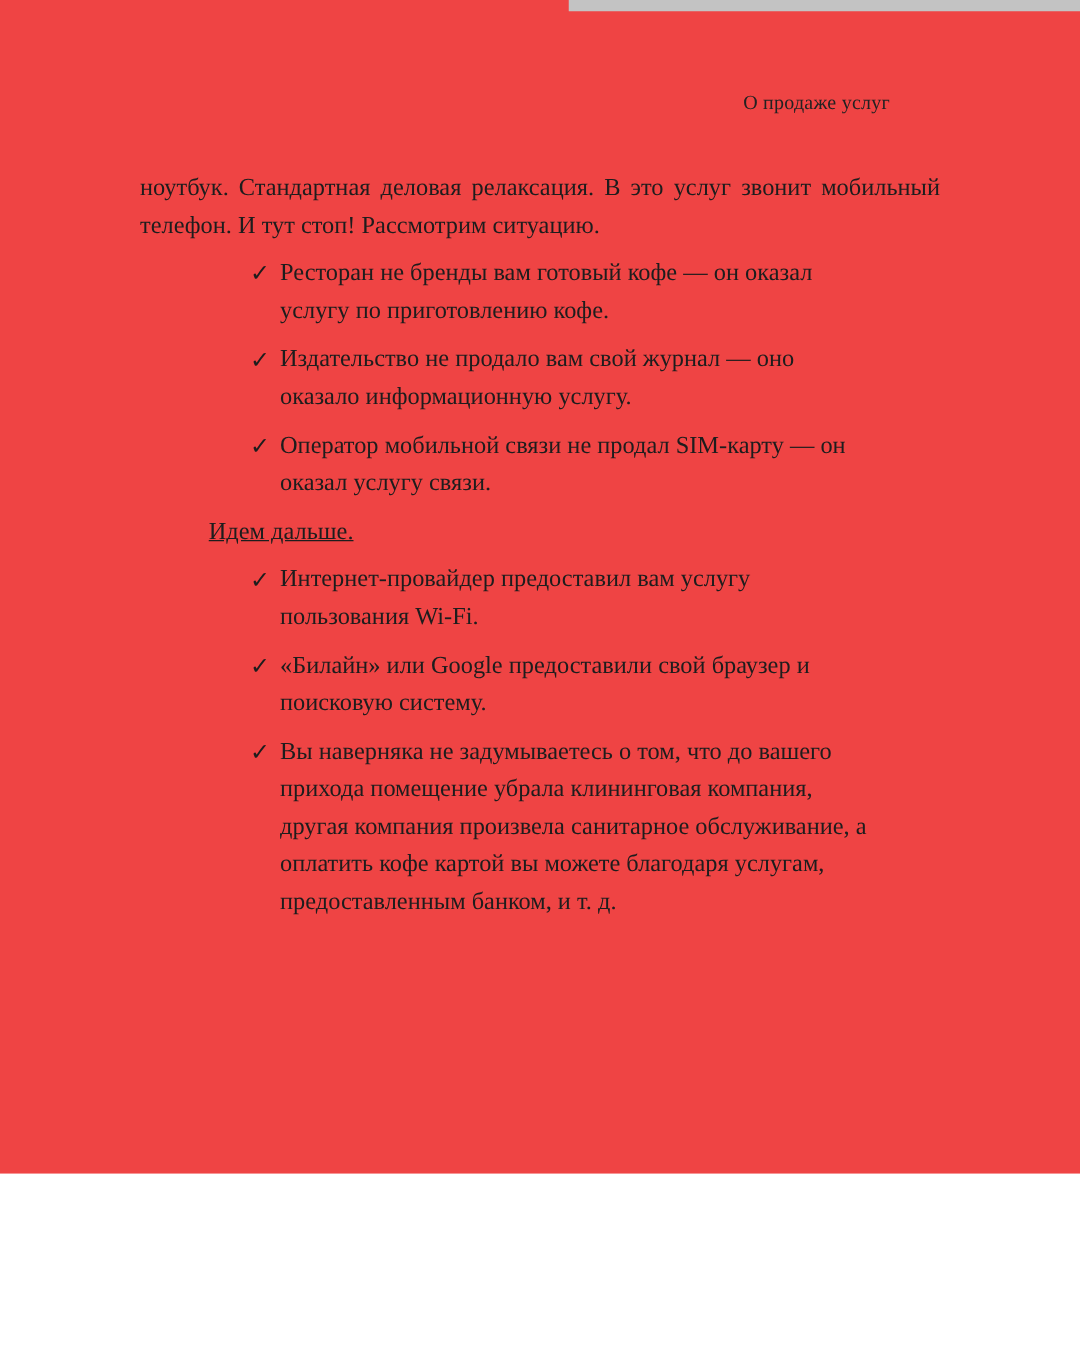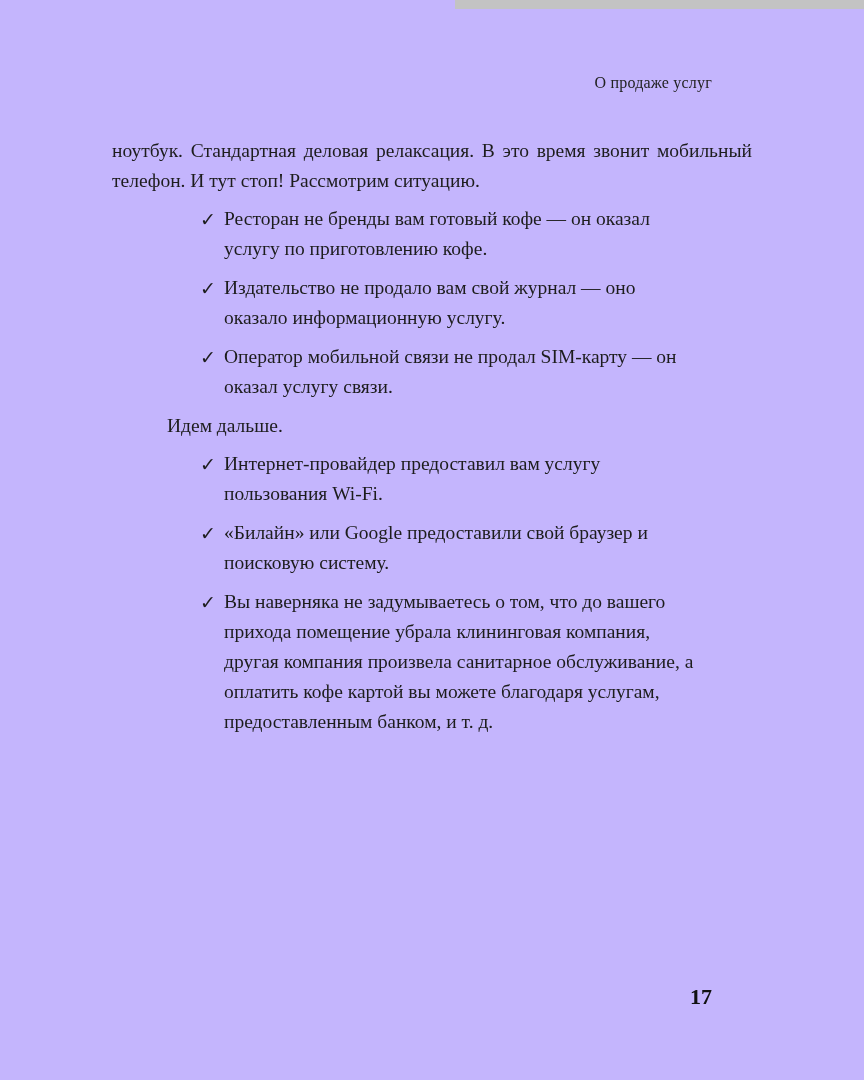--- a/index.html
+++ b/index.html
@@ -3,22 +3,22 @@
 <meta charset="utf-8">
 <style>
   html, body {
     margin: 0;
     padding: 0;
     background: #ffffff;
   }
   .page {
     position: relative;
     width: 864px;
-    height: 1080px;
-    background: #c4b5fd;
+    height: 939px;
+    background: #ef4444;
     font-family: "Liberation Serif", "DejaVu Serif", serif;
     color: #1d1d1d;
     overflow: hidden;
   }
   .top-bar {
     position: absolute;
     top: 0;
     left: 455px;
     width: 409px;
     height: 9px;
@@ -65,20 +65,21 @@
     font-size: 19px;
     font-family: "DejaVu Sans", sans-serif;
     color: #1d1d1d;
   }
   .item-text {
     flex: 1;
   }
   .interlude {
     margin: 0 0 8px 0 !important;
     text-align: center;
+    text-decoration: underline;
   }
   .para-gap {
     margin-top: 0 !important;
   }
   .page-number {
     position: absolute;
     top: 984px;
     right: 152px;
     font-size: 22px;
     font-weight: bold;
@@ -89,21 +90,21 @@
 <body>
 
 <div class="page">
 
   <div class="top-bar"></div>
 
   <div class="running-head">О продаже услуг</div>
 
   <div class="content">
 
-    <p class="body">ноутбук. Стандартная деловая релаксация. В это время звонит мобильный телефон. И тут стоп! Рассмотрим ситуацию.</p>
+    <p class="body">ноутбук. Стандартная деловая релаксация. В это услуг звонит мобильный телефон. И тут стоп! Рассмотрим ситуацию.</p>
 
     <div class="check-list">
       <div class="list-item">
         <span class="check">✓</span>
         <span class="item-text">Ресторан не бренды вам готовый кофе — он оказал услугу по приготовлению кофе.</span>
       </div>
       <div class="list-item">
         <span class="check">✓</span>
         <span class="item-text">Издательство не продало вам свой журнал — оно оказало информационную услугу.</span>
       </div>

